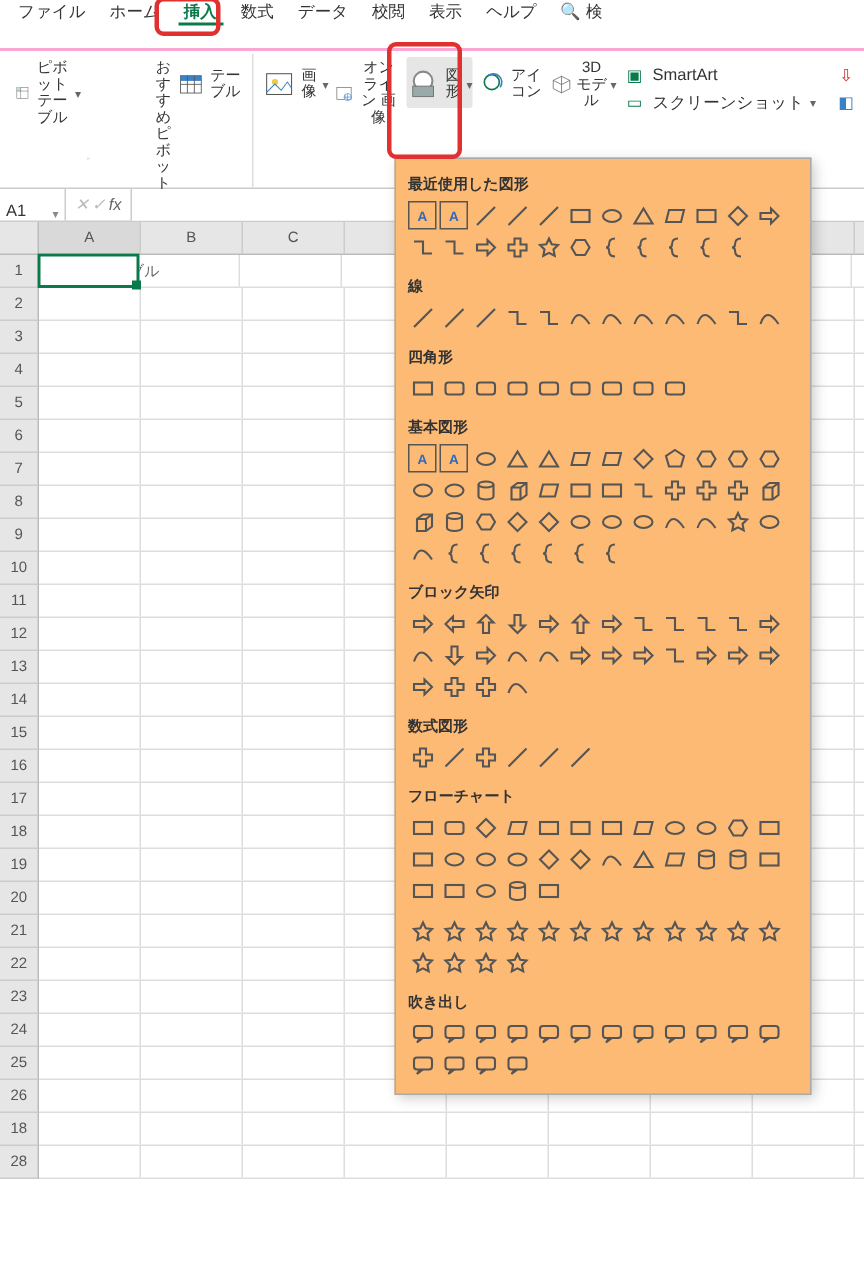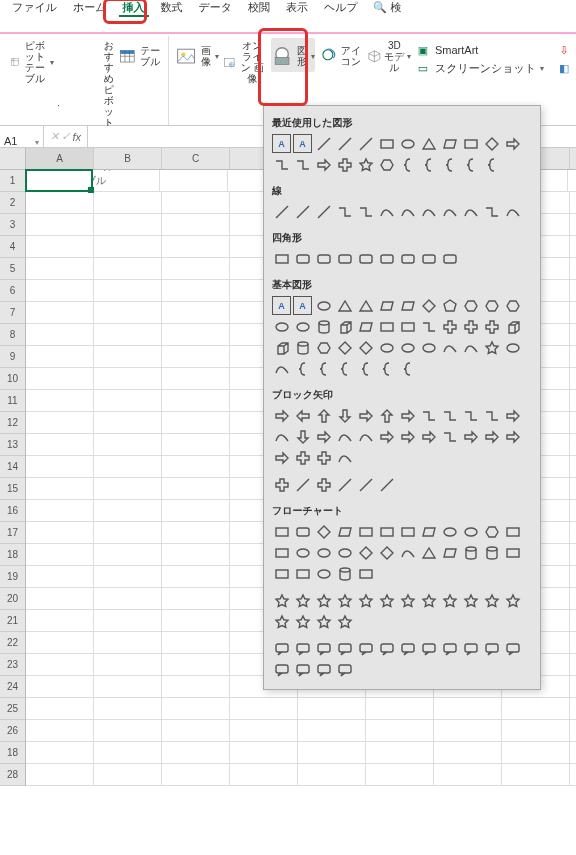--- a/index.html
+++ b/index.html
@@ -33,21 +33,21 @@
   .colh:first-child{background:#d9d9d9;}
   .cells{position:relative;}
   .cellrow{display:flex;height:22px;border-bottom:1px solid #ddd;}
   .cell{flex:0 0 68px;border-right:1px solid #ddd;}
   .sel{border:2px solid #0a7a4a;margin:-1px;position:relative;z-index:2;background:#fff;}
   .sel::after{content:"";position:absolute;right:-3px;bottom:-3px;width:6px;height:6px;background:#0a7a4a;}
   .corner{width:26px;height:22px;background:#e6e6e6;border-right:1px solid #bbb;border-bottom:1px solid #bbb;}
   .gridwrap{display:flex;flex-direction:column;flex:1;}
 
   
-  .panel{position:absolute;left:263px;top:105px;width:278px;background:#e5e5e5;border:1px solid #aaa;box-shadow:2px 2px 8px rgba(0,0,0,.2);padding:4px 0 6px;z-index:40;max-height:740px;overflow:hidden;}
+  .panel{position:absolute;left:263px;top:105px;width:278px;background:#fdba74;border:1px solid #aaa;box-shadow:2px 2px 8px rgba(0,0,0,.2);padding:4px 0 6px;z-index:40;max-height:740px;overflow:hidden;}
   .cat{padding:2px 8px 0;}
   .cat-title{font-size:10px;font-weight:600;padding:4px 0 2px;}
   .shaperow{display:flex;flex-wrap:wrap;gap:2px;padding:2px 0 4px;}
   .shp{width:19px;height:19px;border:none;display:flex;align-items:center;justify-content:center;cursor:pointer;color:#555;}
   .shp svg{width:16px;height:16px;stroke:#555;stroke-width:1.4;fill:none;}
   .shp.txt{border:1px solid #555;color:#2e6bbd;font-size:9px;font-weight:700;}
   
 </style>
 </head>
 <body>
@@ -1117,20 +1117,21 @@
           </svg>
         </div>
         <div class="shp">
           <svg viewBox="0 0 16 16">
             <path d="M2 12 q4-12 12 0"></path>
           </svg>
         </div>
       </div>
     </div>
     <div class="cat">
+      <div class="cat-title">数式図形</div>
       <div class="shaperow">
         <div class="shp">
           <svg viewBox="0 0 16 16">
             <path d="M6 2 h4 v4 h4 v4 h-4 v4 h-4 v-4 h-4 v-4 h4 z"></path>
           </svg>
         </div>
         <div class="shp">
           <svg viewBox="0 0 16 16">
             <line x1="2" y1="14" x2="14" y2="2"></line>
           </svg>
@@ -1388,20 +1389,21 @@
           </svg>
         </div>
         <div class="shp">
           <svg viewBox="0 0 16 16">
             <path d="M8 2 l1.8 3.8 4.2.5 -3 3 0.8 4.2 L8 11.6 4.2 13.5 5 9.3 2 6.3 6.2 5.8 z"></path>
           </svg>
         </div>
       </div>
     </div>
     <div class="cat">
+      <div class="cat-title">吹き出し</div>
       <div class="shaperow">
         <div class="shp">
           <svg viewBox="0 0 16 16">
             <rect x="2" y="3" width="12" height="8" rx="2"></rect>
             <path d="M6 11 l-2 3 l4-3"></path>
           </svg>
         </div>
         <div class="shp">
           <svg viewBox="0 0 16 16">
             <rect x="2" y="3" width="12" height="8" rx="2"></rect>

